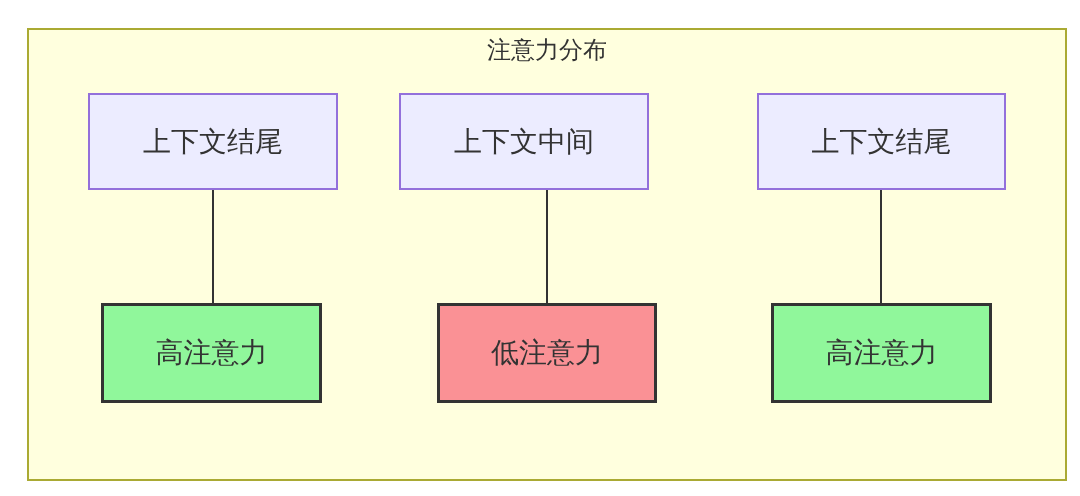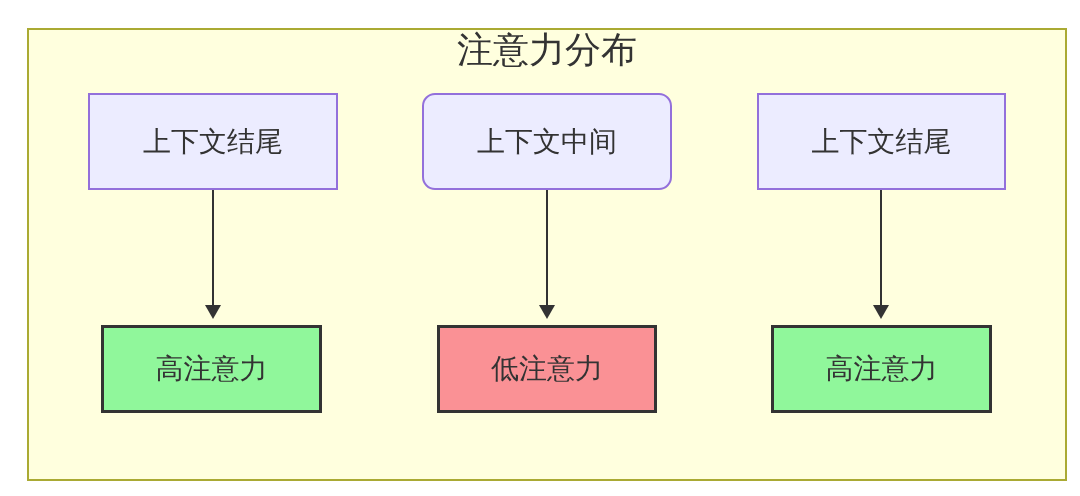--- a/index.html
+++ b/index.html
@@ -30,48 +30,48 @@
     left: 27px; top: 28px;
     width: 1040px; height: 453px;
     background: var(--container-bg);
     border: 2px solid var(--container-border);
   }
   .cluster-title {
     position: absolute;
     left: 27px; top: 33px;
     width: 1040px;
     text-align: center;
-    font-size: 36px;
+    font-size: 24px;
     line-height: 34px;
     color: var(--text);
   }
   .node {
     position: absolute;
     display: flex;
     align-items: center;
     justify-content: center;
     font-size: 28px;
     color: var(--text);
   }
   .node.src {
     top: 93px;
     height: 97px;
     background: var(--node-bg);
     border: 2px solid var(--node-border);
   }
   .node.dst {
-    top: 325px;
-    height: 88px;
+    top: 303px;
+    height: 100px;
     border: 3px solid var(--result-border);
   }
   .node.high { background: var(--high-bg); }
   .node.low  { background: var(--low-bg); }
 
   .src.c1 { left: 88px;  width: 250px; }
-  .src.c2 { left: 422px; width: 250px; border-radius: 13px; }
+  .src.c2 { left: 399px; width: 250px; }
   .src.c3 { left: 757px; width: 249px; }
 
   .dst.c1 { left: 101px; width: 221px; }
   .dst.c2 { left: 437px; width: 220px; }
   .dst.c3 { left: 771px; width: 221px; }
 
   .edge-line {
     position: absolute;
     top: 190px;
     width: 2px;

